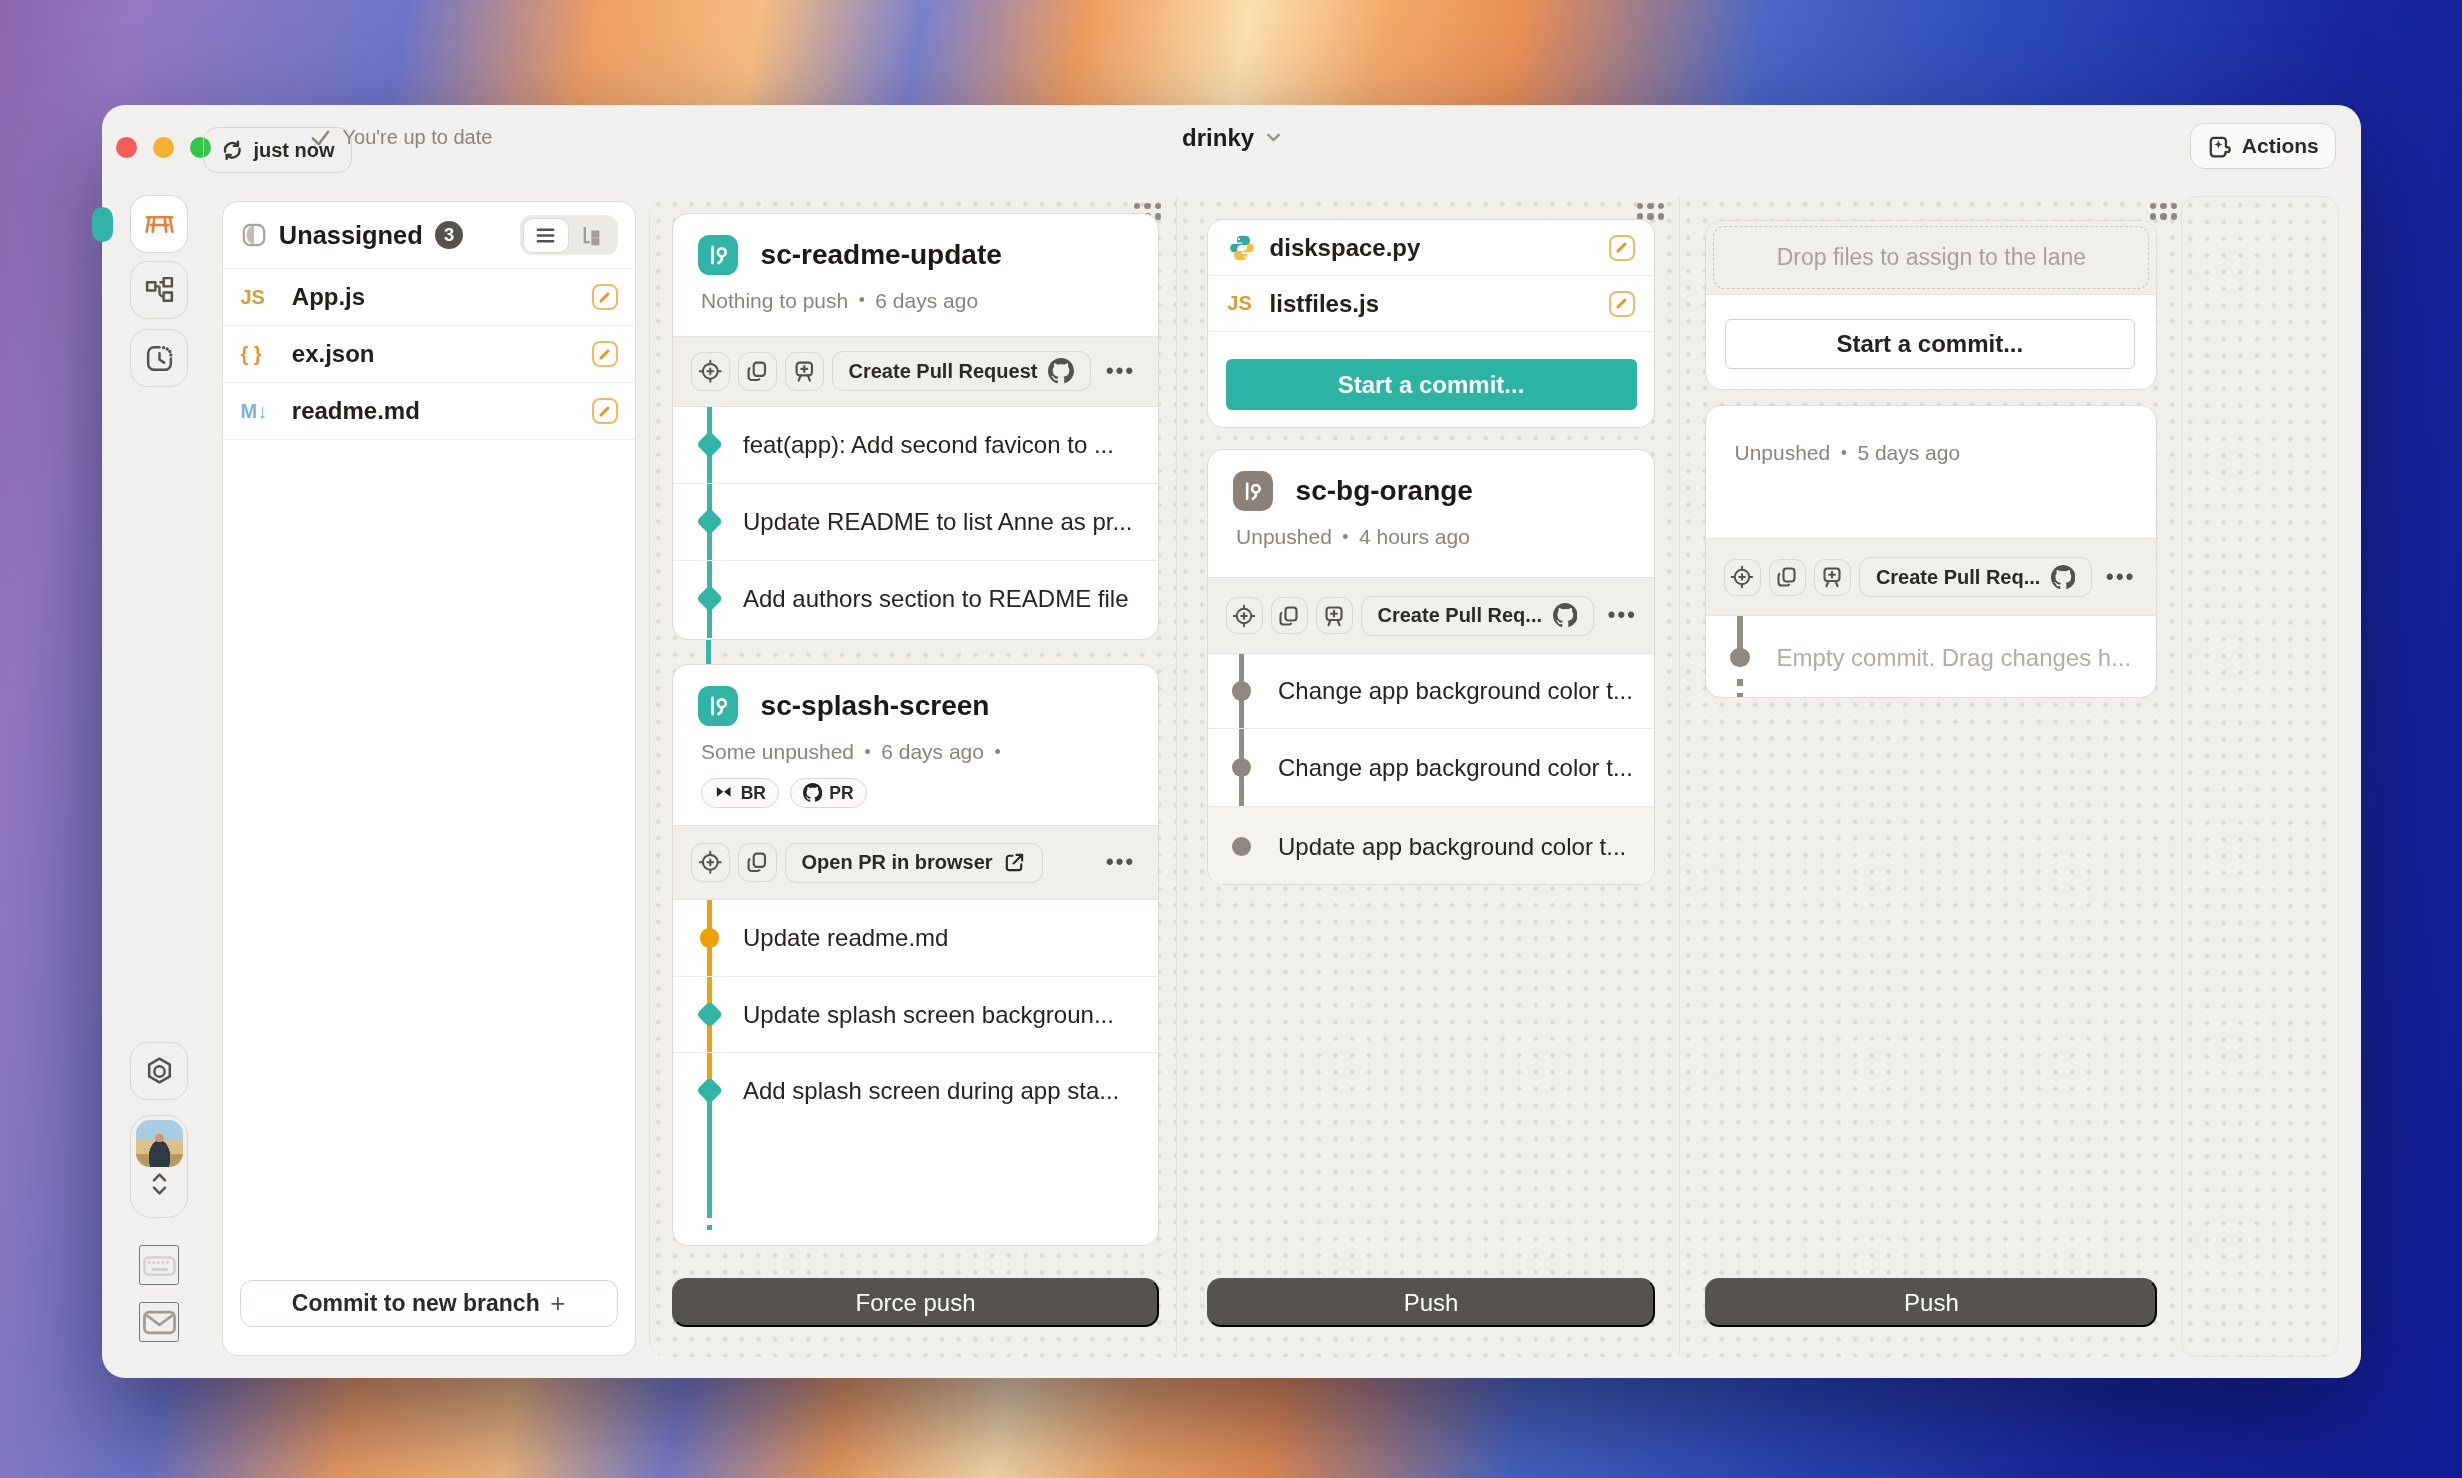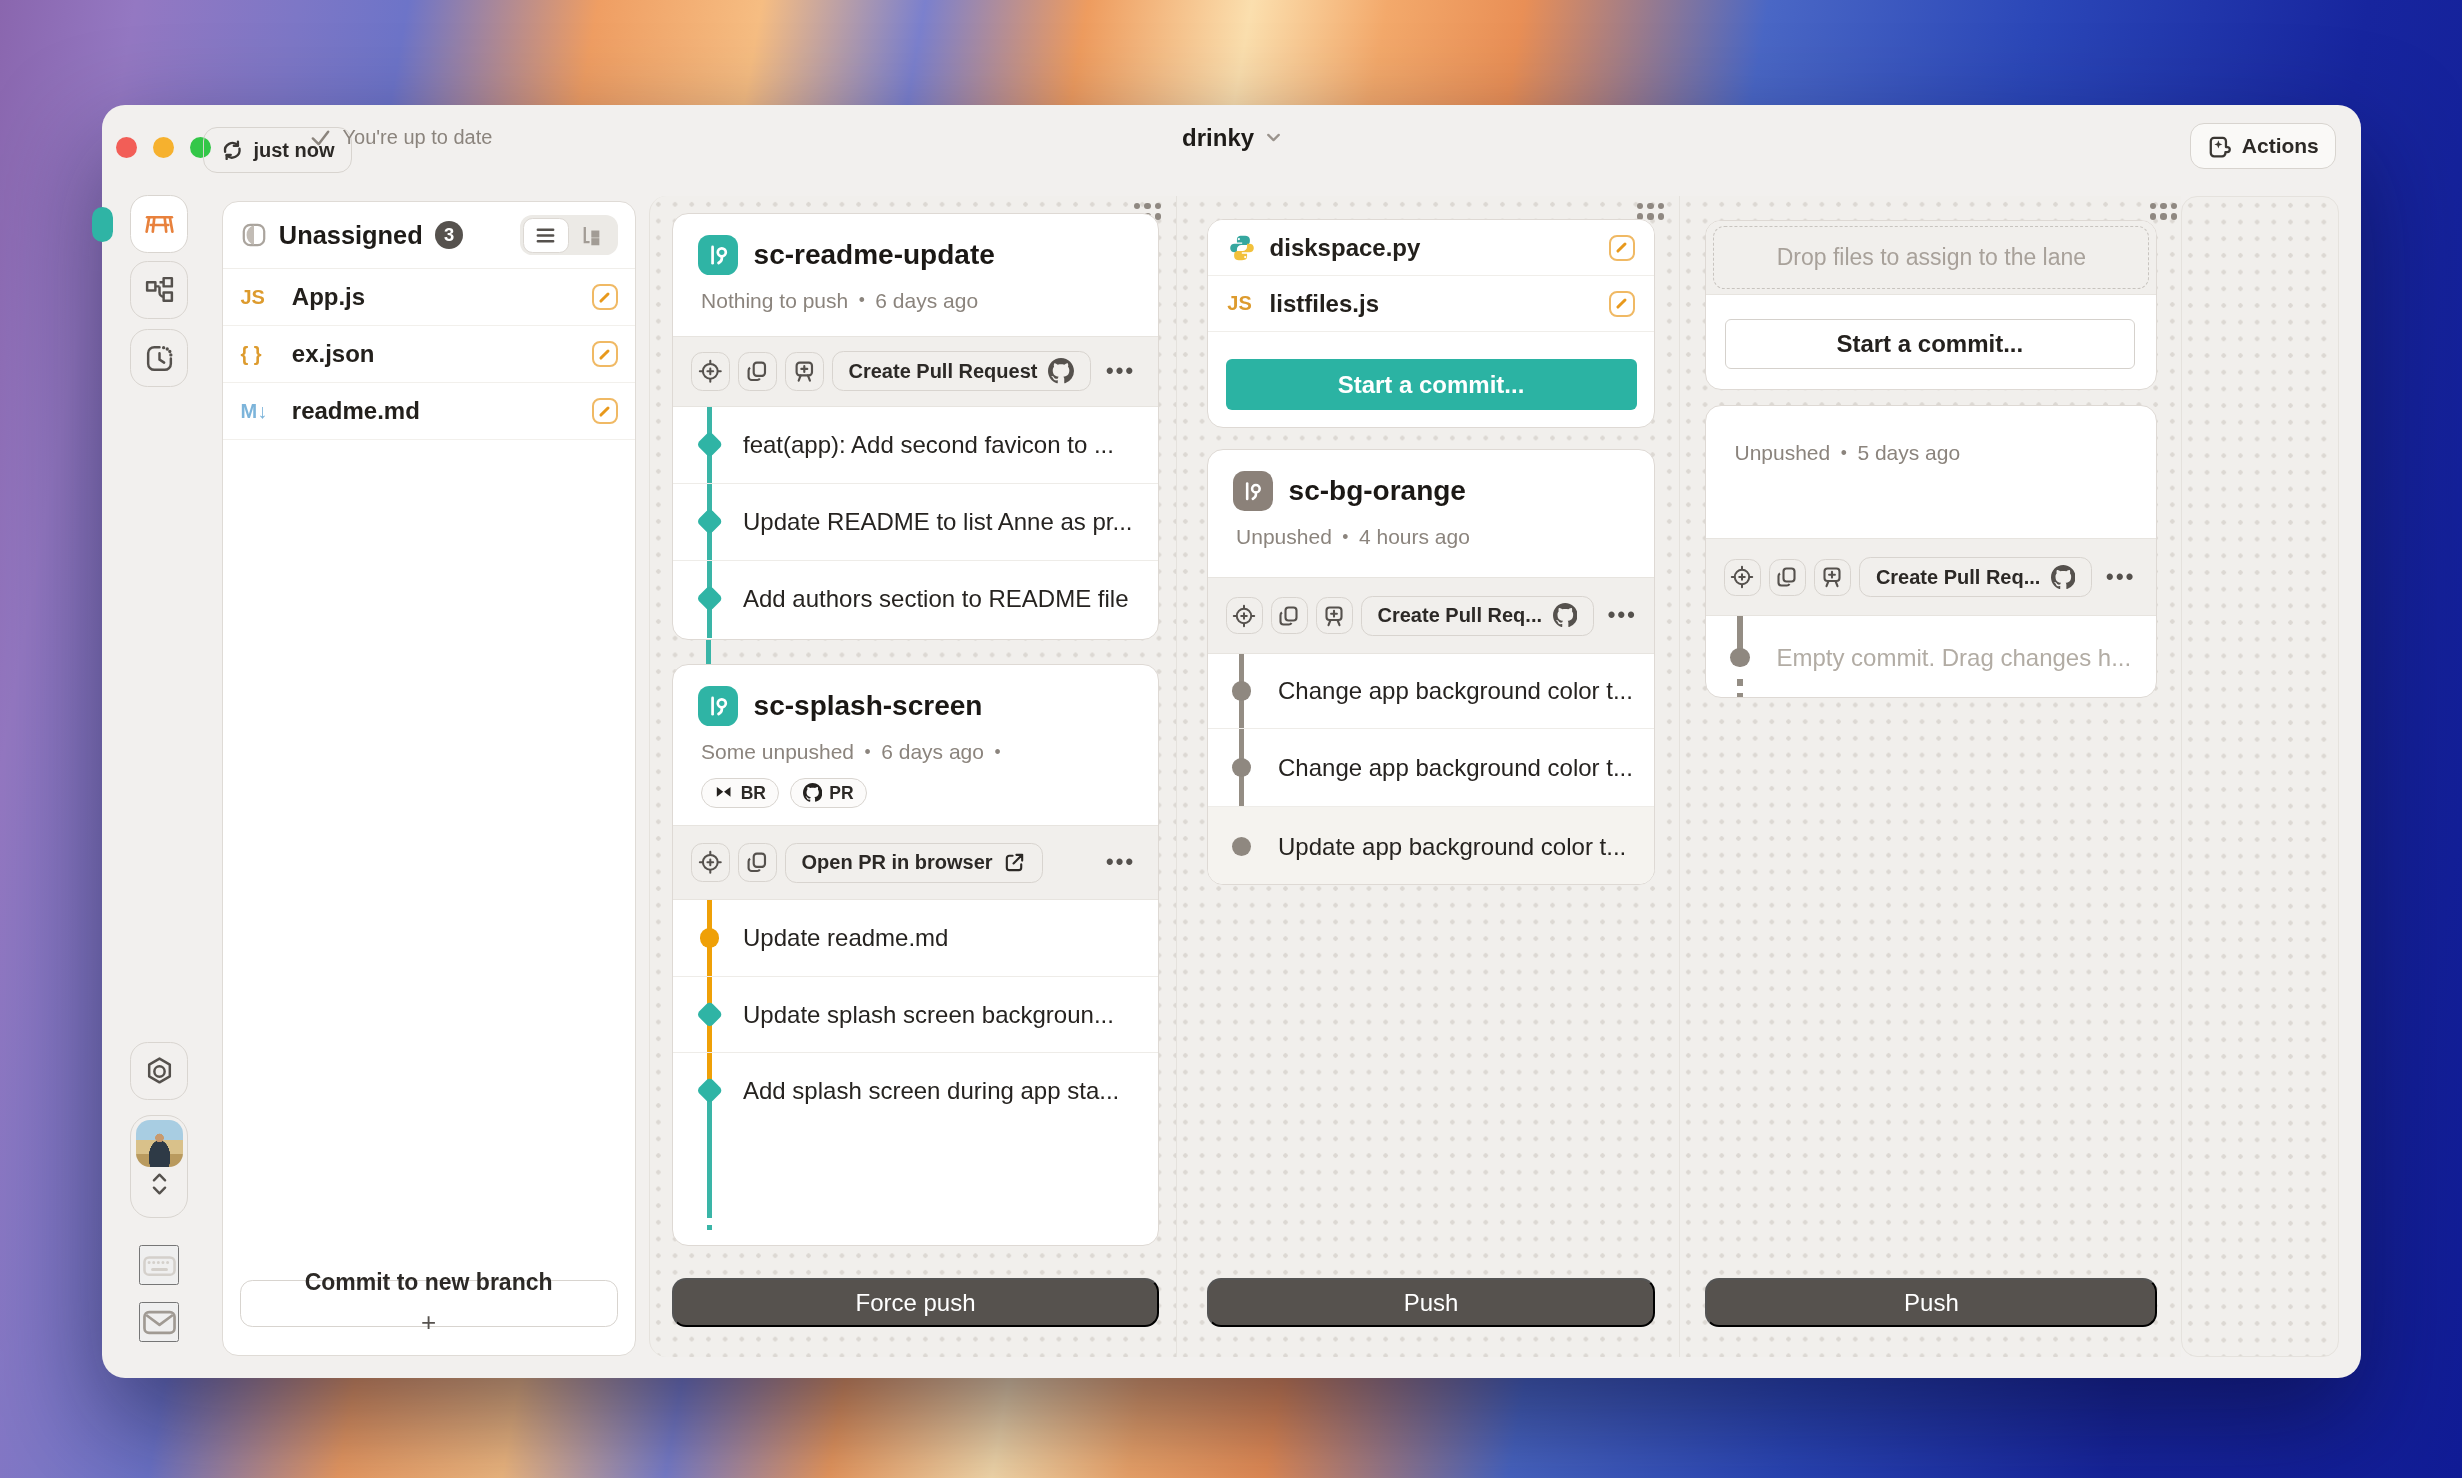--- a/index.html
+++ b/index.html
@@ -70,42 +70,42 @@
   .file-row { position:absolute; left:0; right:0; height:57px; display:flex; align-items:center; padding:0 17.5px; gap:12.3px; border-bottom:1.8px solid #f2f0ec; }
   .file-badge { font-size:20px; font-weight:800; color:#dd9b2e; width:39px; }
   .file-badge.md { color:#7cb4da; }
   .file-name { font-size:24px; font-weight:600; color:#23201c; }
   .mod-icon { margin-left:auto; width:26px; height:26px; border:2.6px solid #f0b964; border-radius:8px; position:relative; }
   .mod-icon::after { content:""; position:absolute; left:4.4px; top:9.6px; width:13px; height:3.1px; background:#e8991c; transform:rotate(-45deg); border-radius:1.8px; }
   .commit-new-btn {
     position:absolute; left:16.7px; right:17.5px; top:1078px; height:47px;
     border:1.8px solid #d8d4cf; border-radius:12.3px; background:#fff;
     display:flex; align-items:center; justify-content:center; gap:10.5px;
-    font-size:23px; font-weight:600; color:#2c2926;flex-direction:column;
+    font-size:23px; font-weight:600; color:#2c2926;
   }
   .commit-new-btn .plus { font-size:26px; font-weight:400; color:#56524e; }
   
   .lane {
     position:absolute; top:91px; height:1161px;
     background-color:#f1efec;
     background-image:radial-gradient(#dcd8d3 2.1px, transparent 2.3px);
     background-size:16.7px 16.7px;
   }
   .lane1 { left:547px; width:528px; border-left:1.8px solid #e5e2dd; border-right:1.8px solid #e5e2dd; border-radius:17.5px 0 0 17.5px; }
   .lane2 { left:1075px; width:503px; border-right:1.8px solid #e5e2dd; }
   .lane3 { left:1578px; width:501px; }
   .lane4 { left:2079px; width:158px; border:1.8px solid #e5e2dd; border-radius:16px; }
   .handle { position:absolute; display:grid; grid-template-columns:repeat(3,6.1px); grid-auto-rows:6.1px; gap:4.4px; }
   .handle i { background:#8f8881; border-radius:50%; }
   .card { position:absolute; background:#fff; border:1.8px solid #ded9d4; border-radius:16px; overflow:hidden; }
   .branch-head { position:relative; padding:21px 24.6px 0 24.6px; }
   .branch-title-row { display:flex; align-items:center; gap:16px; }
   .branch-icon { width:40px; height:40px; border-radius:11.4px; background:#2fb4a5; display:flex; align-items:center; justify-content:center; flex:0 0 auto; }
   .branch-icon.gray { background:#8b8179; }
-  .branch-title { font-size:28px; font-weight:700; color:#1b1815; }
+  .branch-title { font-size:28px; font-weight:700; color:#1b1815;margin-left:7px; }
   .branch-sub { display:flex; align-items:center; gap:10.5px; margin:14px 0 0 3.5px; font-size:21px; color:#8b847d; }
   .branch-sub .d { font-size:17.5px; }
   .badge-row { display:flex; gap:10.5px; margin:14px 0 0 3.5px; }
   .mini-badge { display:flex; align-items:center; gap:7px; height:30px; padding:0 12.3px; border:1.8px solid #d9d5d0; border-radius:15px; font-size:17.5px; font-weight:700; color:#2c2926; background:#fcfbfa; }
   .toolbar { display:flex; align-items:center; gap:8px; padding:0 17.5px; background:#f1efec; border-top:1.8px solid #e7e4df; border-bottom:1.8px solid #e7e4df; }
   .tool-btn { width:39px; height:39px; border:1.8px solid #d8d4cf; border-radius:11.4px; background:transparent; display:flex; align-items:center; justify-content:center; flex:0 0 auto; }
   .tool-wide { display:flex; align-items:center; gap:10.5px; height:40px; padding:0 16px; border:1.8px solid #d8d4cf; border-radius:11.4px; background:transparent; font-size:20px; font-weight:600; color:#2c2926; white-space:nowrap; }
   .kebab { margin-left:auto; font-size:23px; letter-spacing:1.8px; color:#55514d; background:none; border:none; padding:0 5.3px; }
   .commit-row { position:relative; display:flex; align-items:center; border-bottom:1.8px solid #eeece8; }
   .commit-row:last-child { border-bottom:none; }

